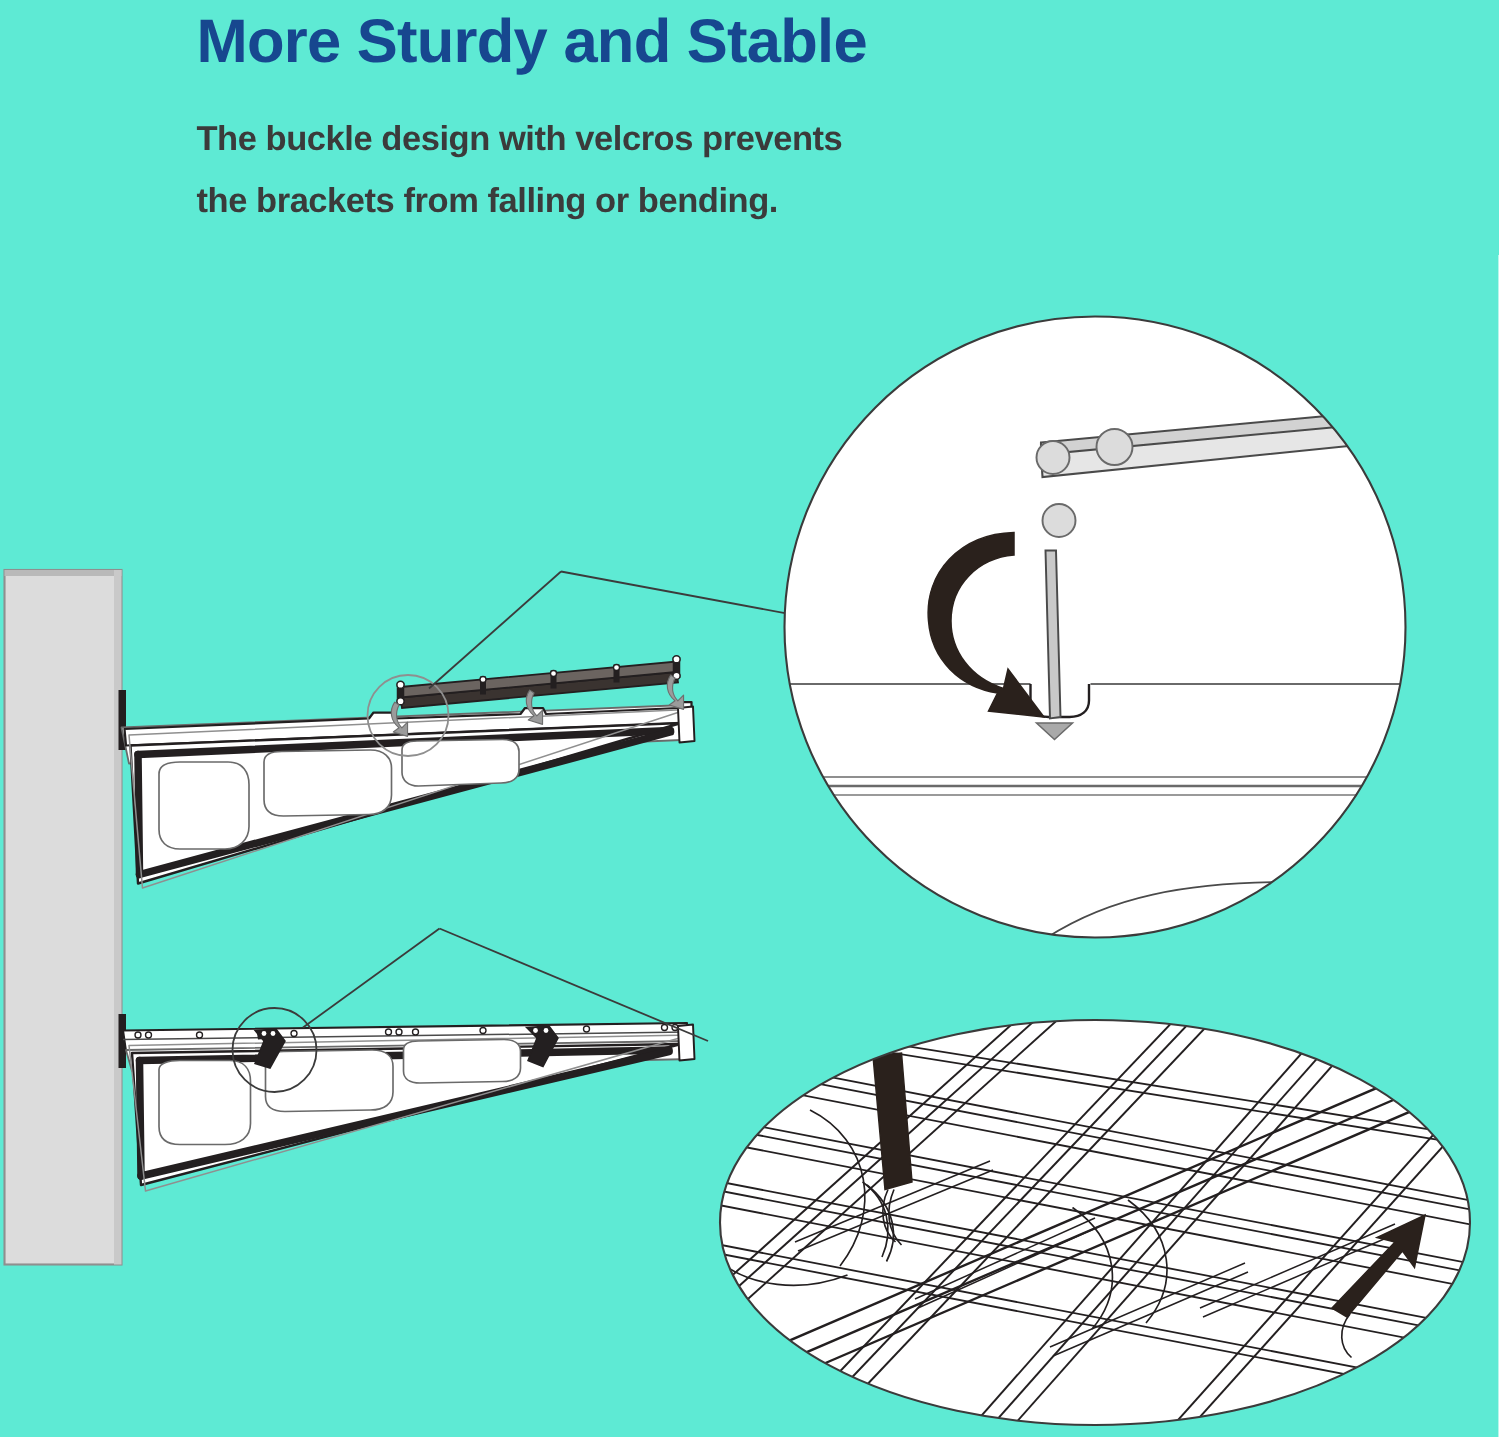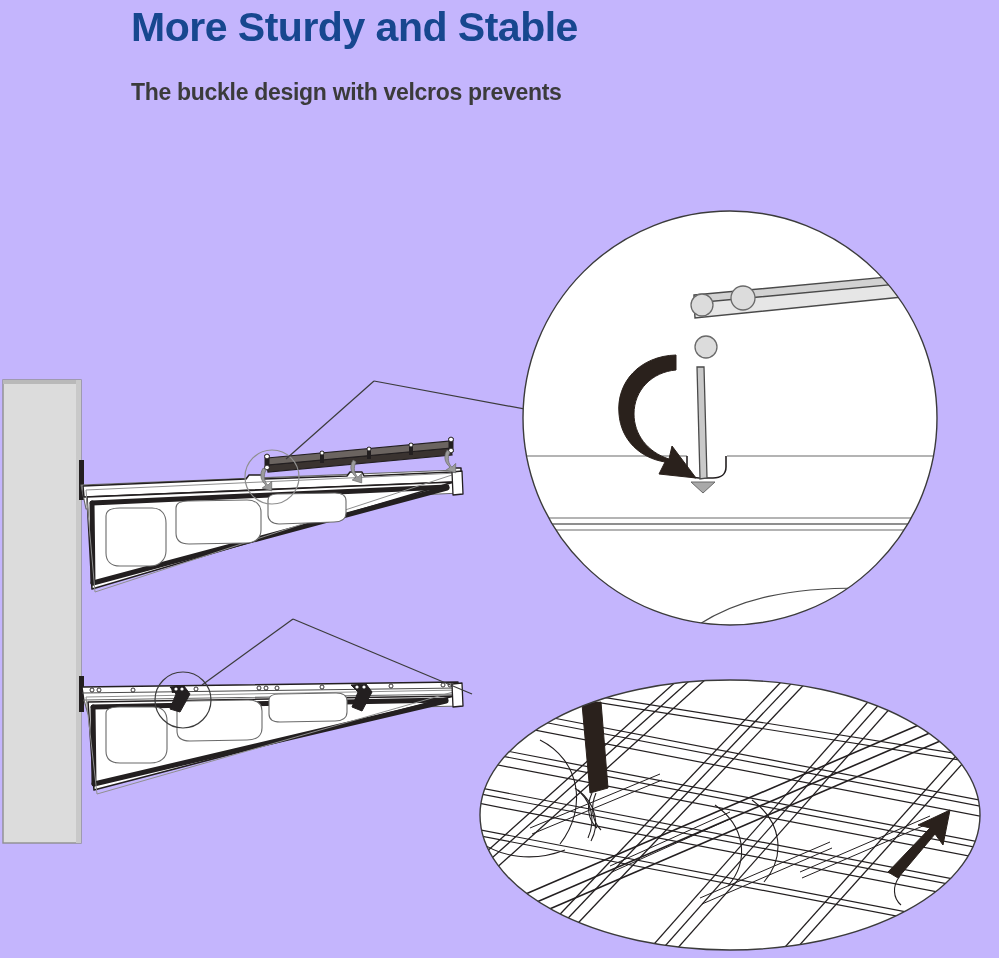--- a/index.html
+++ b/index.html
@@ -1,17 +1,17 @@
 <!DOCTYPE html>
 <html><head>
 <meta charset="utf-8">
 <style>
   html,body{margin:0;padding:0;background:#ffffff;}
   body{width:999px;height:958px;overflow:hidden;font-family:"Liberation Sans",sans-serif;}
-  #page{position:relative;width:999px;height:958px;background:#c4b5fd;}
+  #page{position:relative;width:999px;height:958px;background:#5eead4;}
 
   .headline{
     position:absolute; left:131px; top:2px; width:820px;
     font-family:"Liberation Sans",sans-serif;
     font-weight:bold; font-size:41px; line-height:50px;
     letter-spacing:-0.5px;
     color:#17478f;
     white-space:nowrap;
   }
   .subhead{
@@ -27,20 +27,21 @@
 </style>
 </head>
 <body>
 
 <div id="page">
 
   <div class="headline">More Sturdy and Stable</div>
 
   <div class="subhead">
     <span class="l">The buckle design with velcros prevents</span>
+    <span class="l">the brackets from falling or bending.</span>
   </div>
 
   <svg id="art" viewBox="0 0 999 958" xmlns="http://www.w3.org/2000/svg">
     <defs>
       <clipPath id="clipBigCircle">
           <circle cx="730" cy="418" r="207"></circle>
         </clipPath>
       <clipPath id="clipOval">
           <ellipse cx="730" cy="815" rx="250" ry="135"></ellipse>
         </clipPath>

